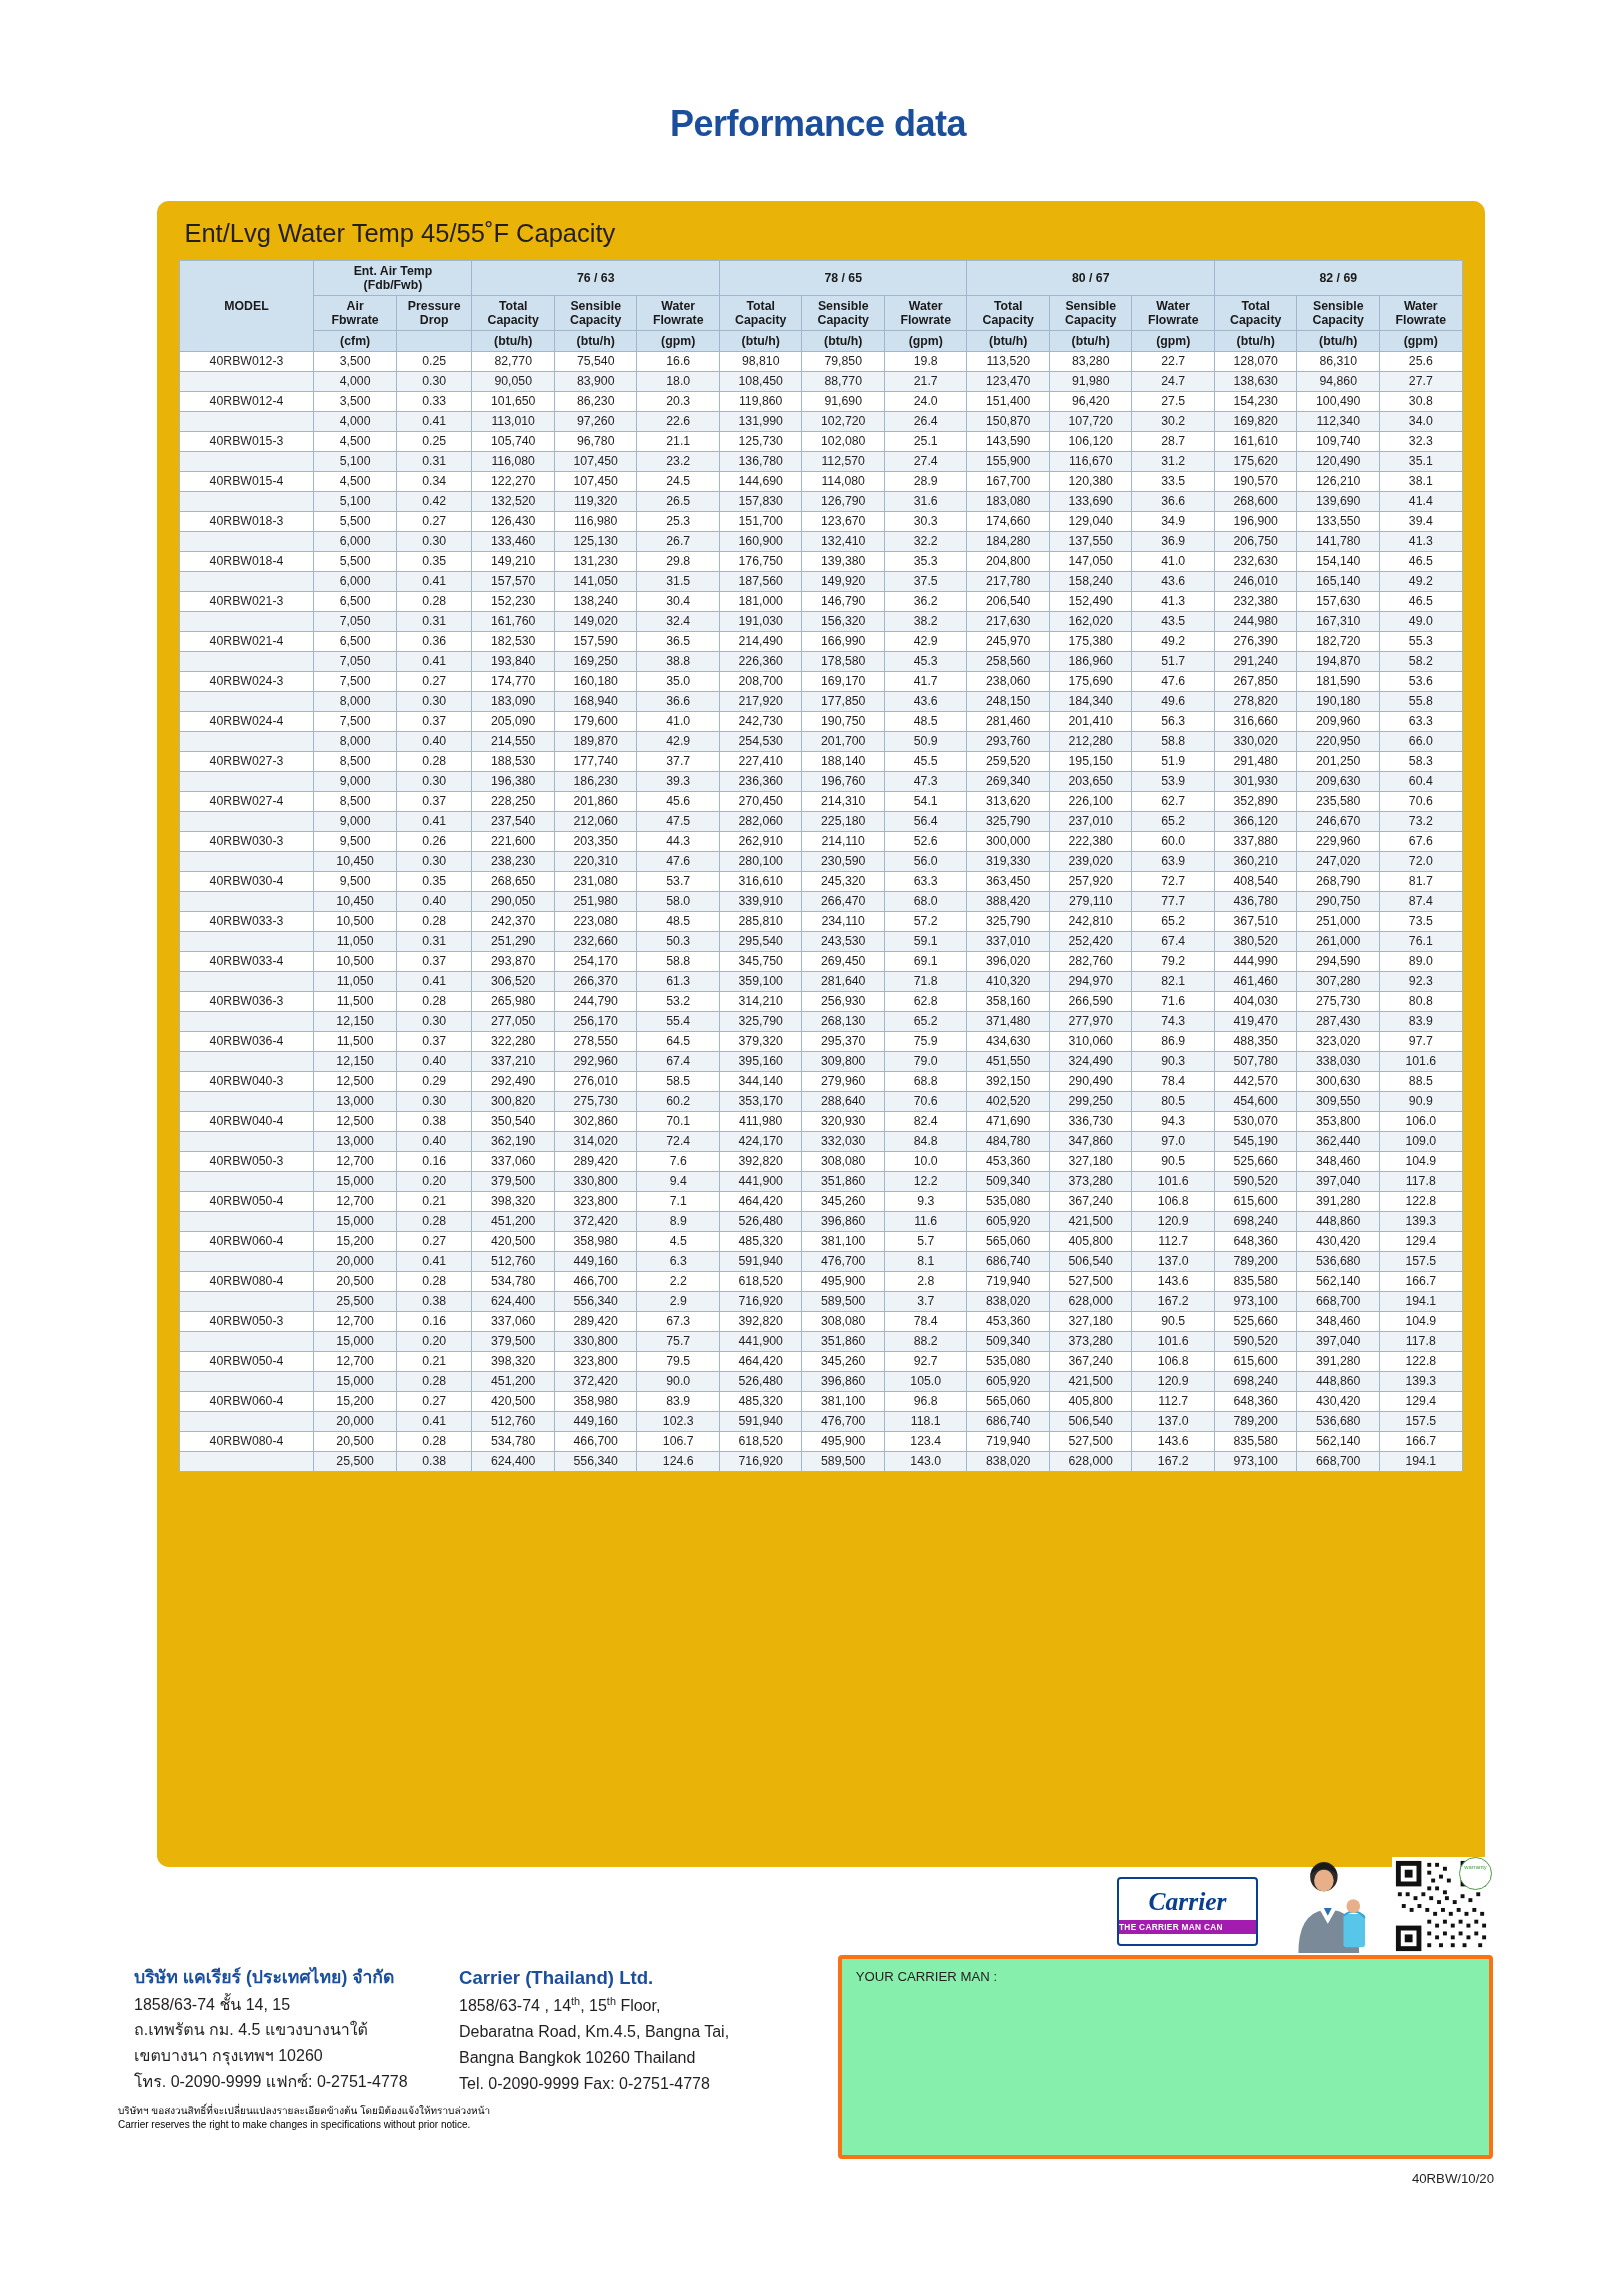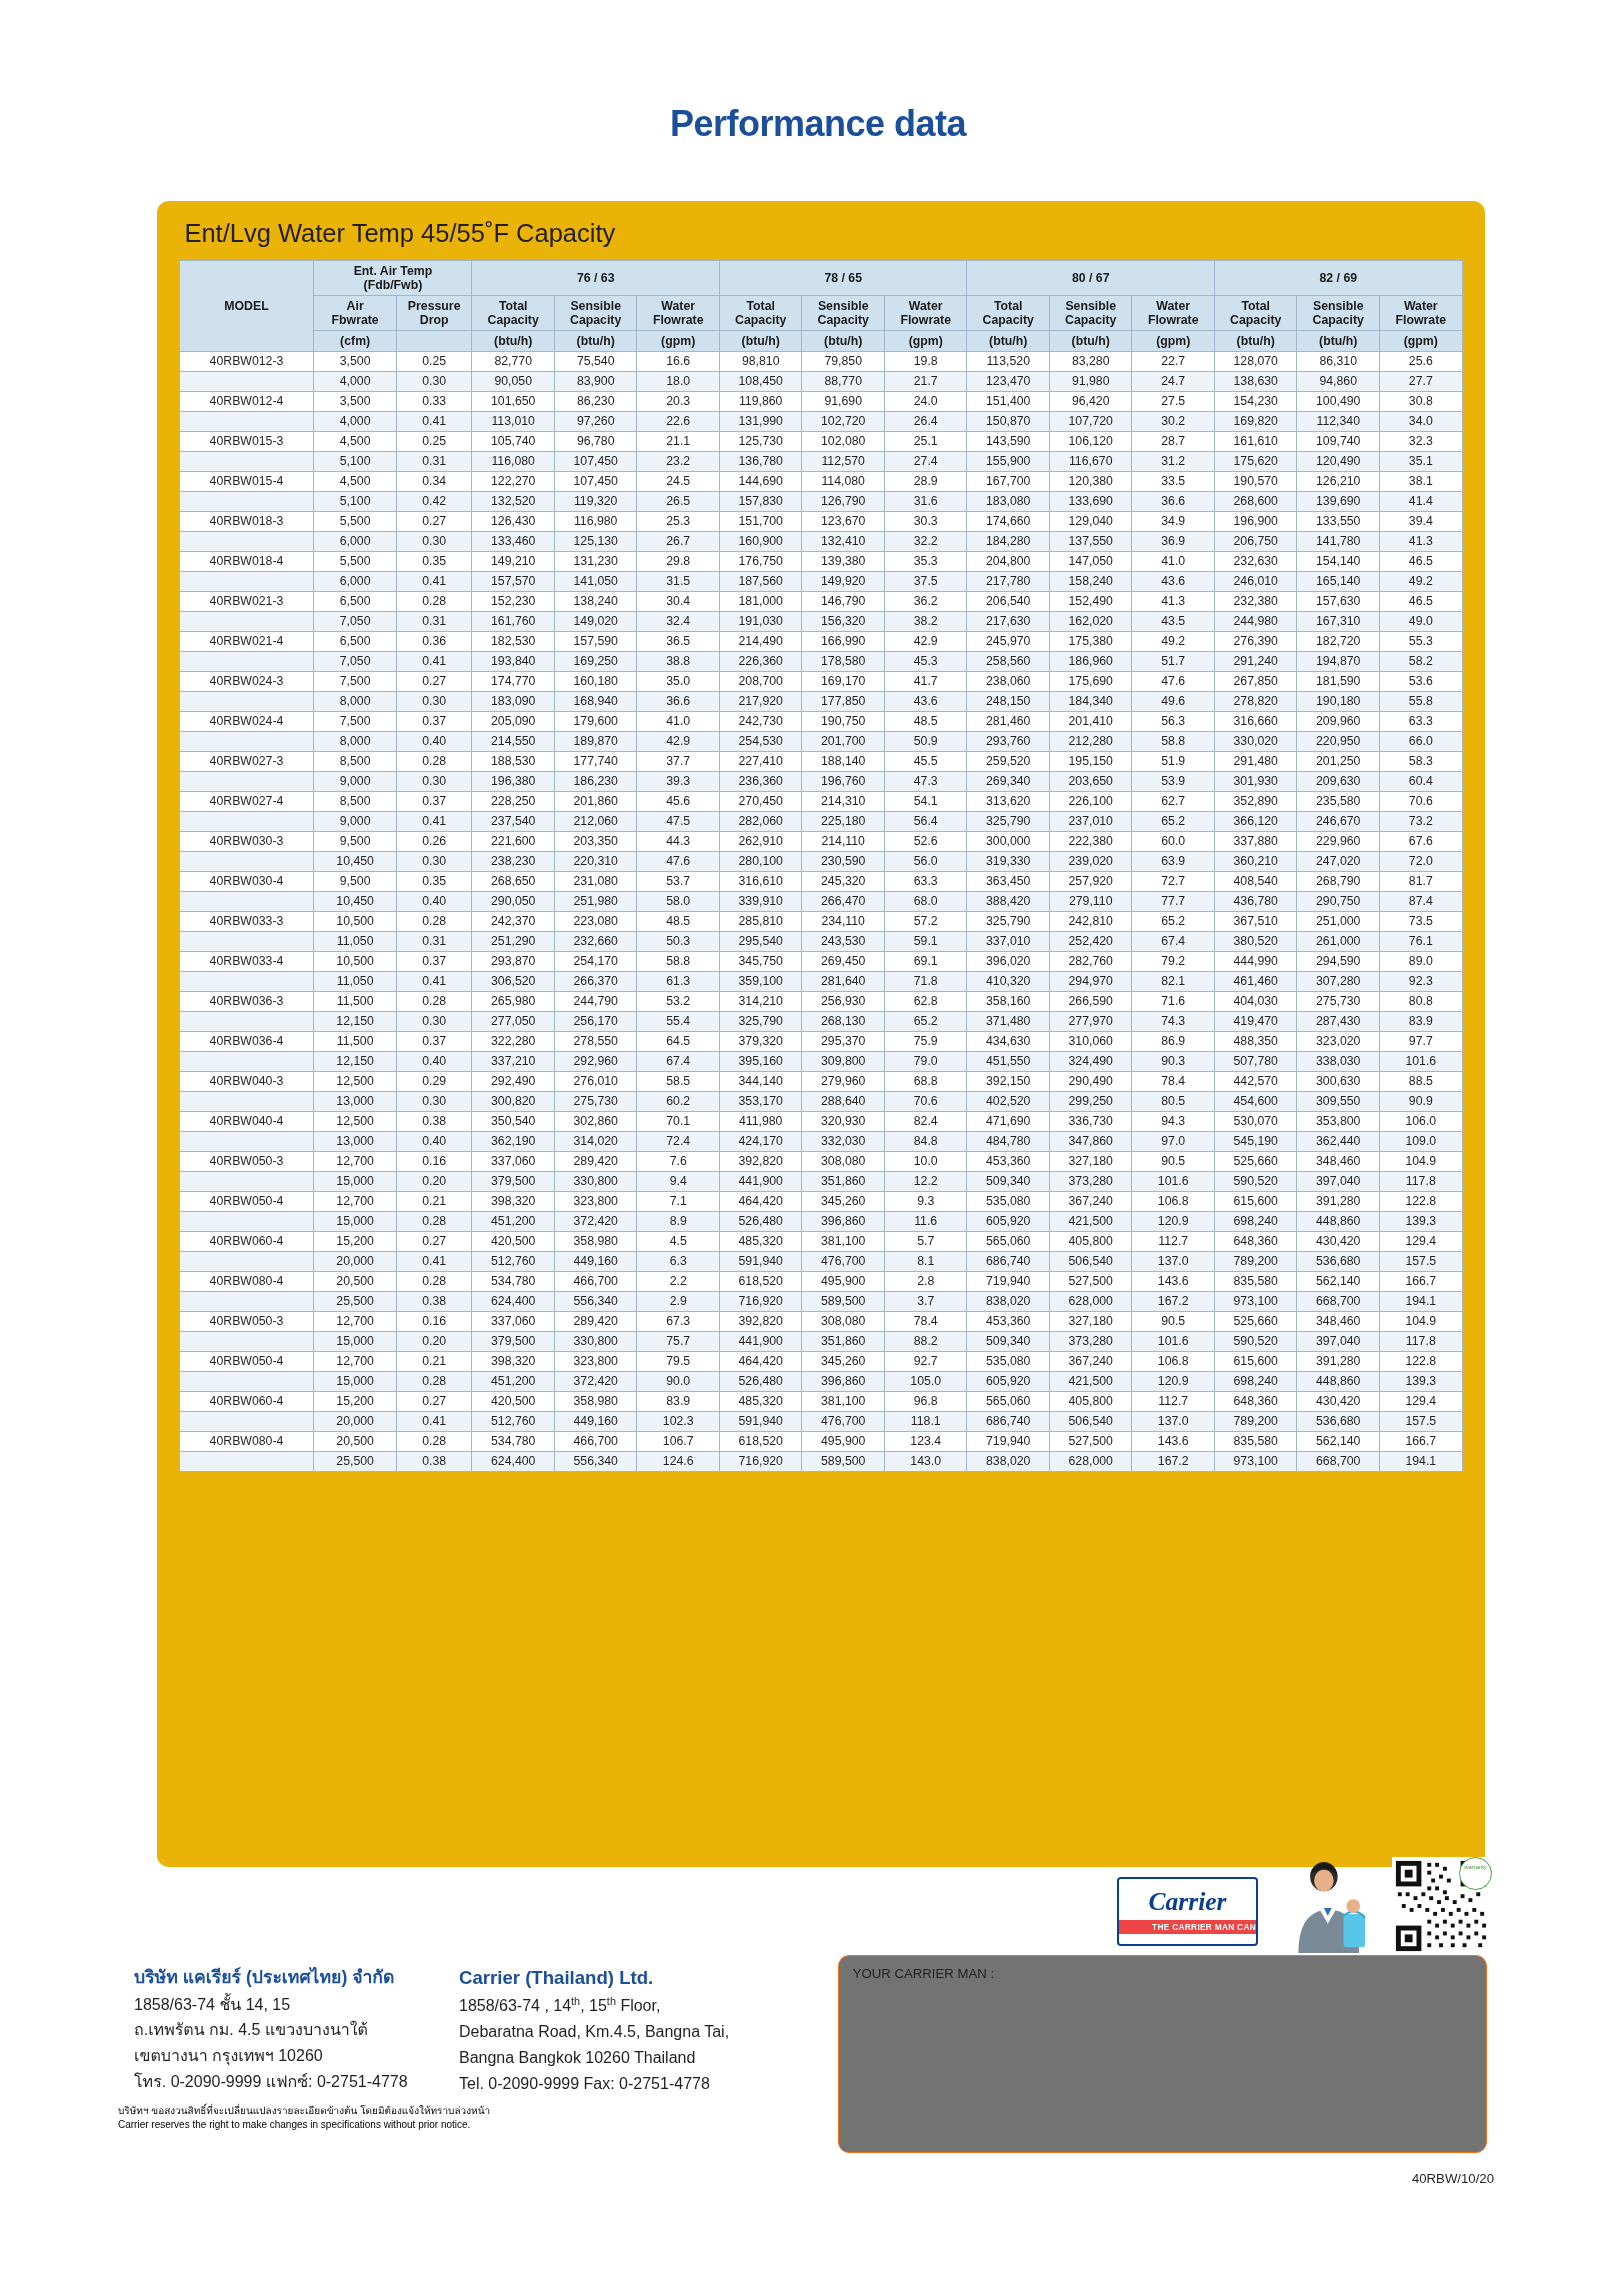--- a/index.html
+++ b/index.html
@@ -67,22 +67,22 @@
   .carrier-logo{
     position:absolute;left:1117px;top:0px;width:137px;height:65px;
     background:#ffffff;border:2px solid #0a3f8f;border-radius:3.9px;
     display:flex;flex-direction:column;align-items:center;justify-content:center;
   }
   .carrier-logo .word{
     color:#0a3f8f;font-size:25.5px;font-weight:bold;font-style:italic;
     font-family:"Liberation Serif", serif;line-height:1;
   }
   .carrier-logo .tag{
-    background:#ef4444;color:#fff;font-size:8.3px;font-weight:bold;
-    width:100%;text-align:right;margin-top:4.9px;padding:2px 0;
+    background:#a21caf;color:#fff;font-size:8.3px;font-weight:bold;
+    width:100%;text-align:left;margin-top:4.9px;padding:2px 0;
     letter-spacing:0.3px;
   }
   .man{
     position:absolute;left:1259px;top:-17.6px;width:118px;height:98px;
   }
   .qr{
     position:absolute;left:1392px;top:-19.6px;width:98px;height:98px;
   }
   .qr .badge{
     position:absolute;right:-2px;top:0;width:33px;height:33px;border-radius:50%;
@@ -98,21 +98,21 @@
     position:absolute;left:459px;top:86px;width:353px;
     font-size:16px;line-height:1.62;color:#231f20;
   }
   .addr-en .b{font-weight:bold;color:#1b4f9c;font-size:18.6px;}
   .disclaimer{
     position:absolute;left:118px;top:227px;width:686px;
     font-size:10px;line-height:1.42;color:#000000;
   }
   .carrier-man-box{
     position:absolute;left:838px;top:78px;width:647px;height:196px;
-    border:1px solid #f97316;border-radius:11px;background:#737373;
+    border:4px solid #f97316;border-radius:4px;background:#86efac;
   }
   .carrier-man-box .lbl{
     position:absolute;left:13.7px;top:9.8px;font-size:13.2px;color:#231f20;
   }
   .doc-code{
     position:absolute;right:127px;top:294px;font-size:13.2px;color:#231f20;
   }
   sup{font-size:0.68em;vertical-align:super;}
 </style>
 </head>

